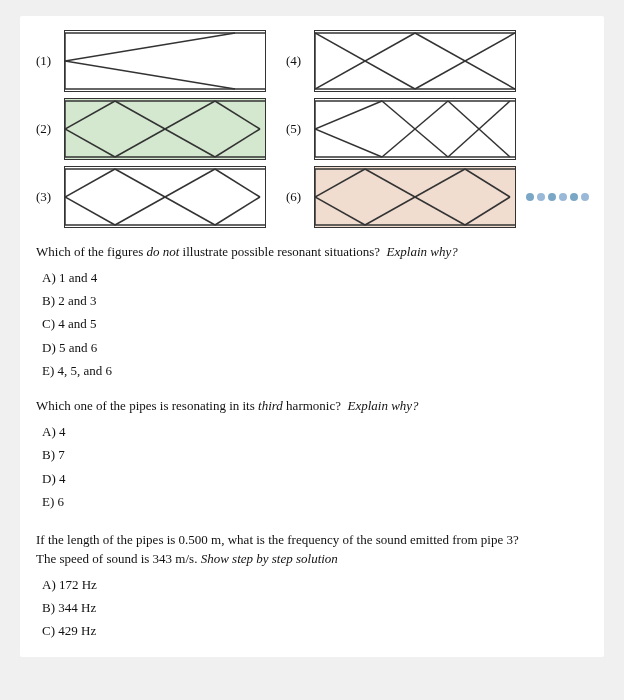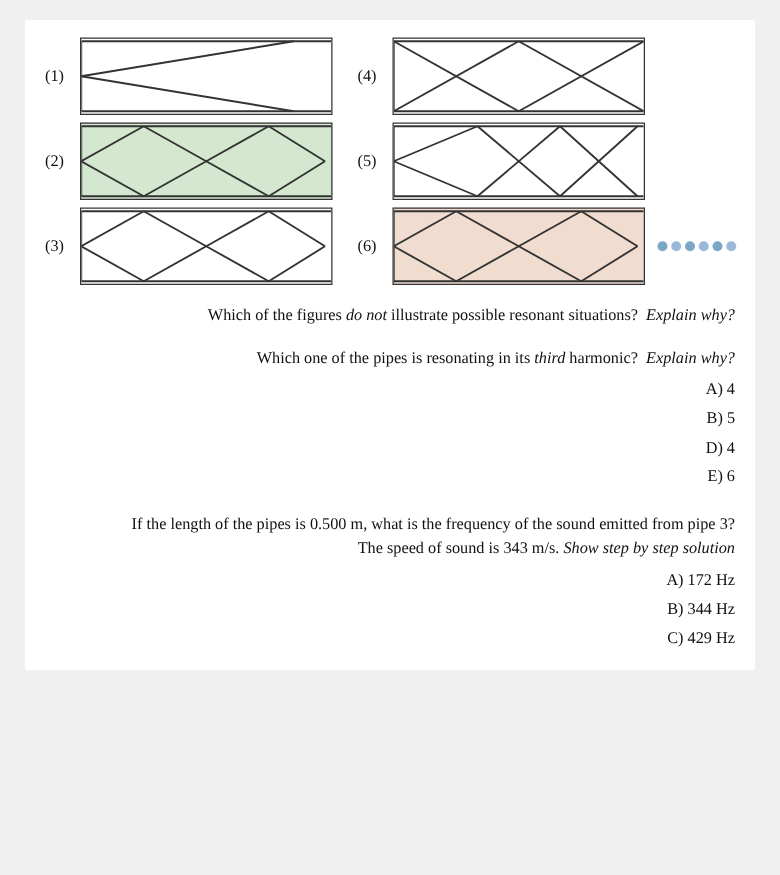--- a/index.html
+++ b/index.html
@@ -44,21 +44,20 @@
       border: 1.5px solid #333;
       position: relative;
       overflow: hidden;
     }
     .pipe-figure svg {
       display: block;
     }
     
     .sub-question {
       margin-top: 14px;
-      text-align: right;
     }
     .sub-question p {
       margin-bottom: 4px;
       line-height: 1.5;
     }
     .sub-question p em {
       font-style: italic;
     }
     .options {
       margin-left: 6px;
@@ -205,29 +204,36 @@
         <div style="width:8px;height:8px;border-radius:50%;background:#9ab8d8;"></div>
       </div>
     </div>
 
   </div>
 
   <div class="sub-question">
     <p>
       Which of the figures <em>do not</em> illustrate possible resonant situations?&nbsp; <em>Explain why?</em>
     </p>
+    <div class="options">
+      <span class="option-item">A) 1 and 4</span>
+      <span class="option-item">B) 2 and 3</span>
+      <span class="option-item">C) 4 and 5</span>
+      <span class="option-item">D) 5 and 6</span>
+      <span class="option-item">E) 4, 5, and 6</span>
+    </div>
   </div>
 
   <div class="sub-question">
     <p>
       Which one of the pipes is resonating in its <em>third</em> harmonic?&nbsp; <em>Explain why?</em>
     </p>
     <div class="options">
       <span class="option-item">A) 4</span>
-      <span class="option-item">B) 5</span>
+      <span class="option-item">B) 7</span>
       <span class="option-item">D) 4</span>
       <span class="option-item">E) 6</span>
     </div>
   </div>
 
   <div class="sub-question final-question">
     <p>
       If the length of the pipes is 0.500 m, what is the frequency of the sound emitted from pipe 3?<br>
       The speed of sound is 343 m/s.&nbsp;<em>Show step by step solution</em>
     </p>

